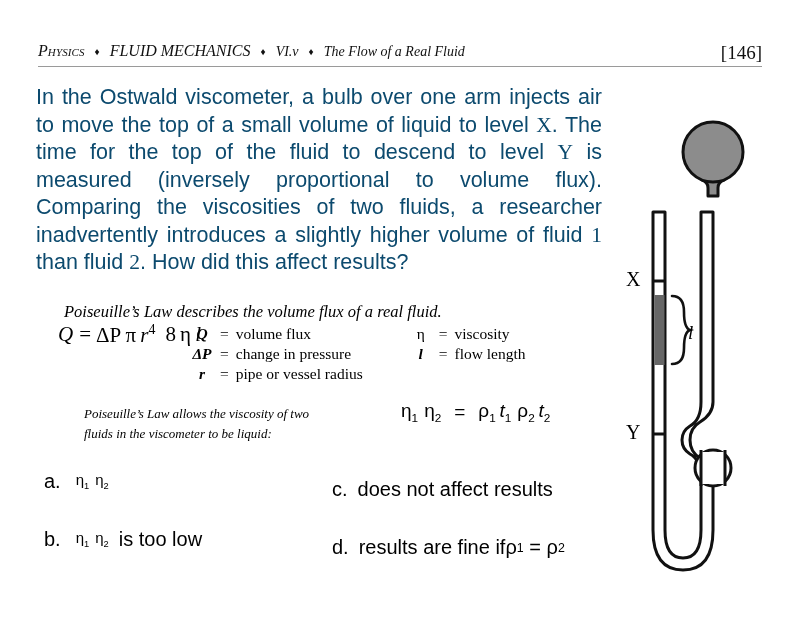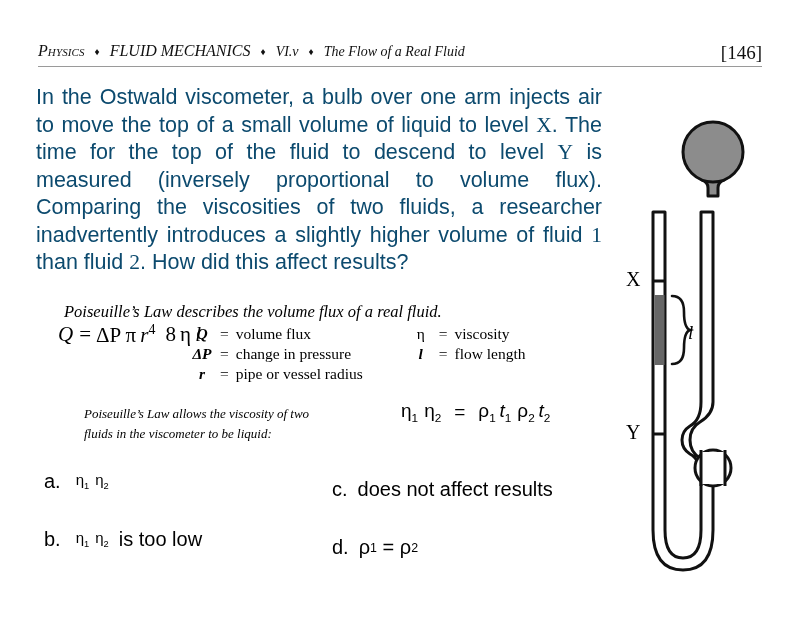--- a/index.html
+++ b/index.html
@@ -359,20 +359,21 @@
       <span>is too low</span>
     </div>
 
     <div class="ansrow" id="ans-c">
       <span class="lbl">c.</span>
       <span>does not affect results</span>
     </div>
 
     <div class="ansrow" id="ans-d">
       <span class="lbl">d.</span>
+      <span>results are fine if </span>
         <span>ρ</span>
         <span class="sub">1</span>
         <span>&nbsp;</span>
         <span>=</span>
         <span>&nbsp;</span>
         <span>ρ</span>
         <span class="sub">2</span>
     </div>
   </div>
 

